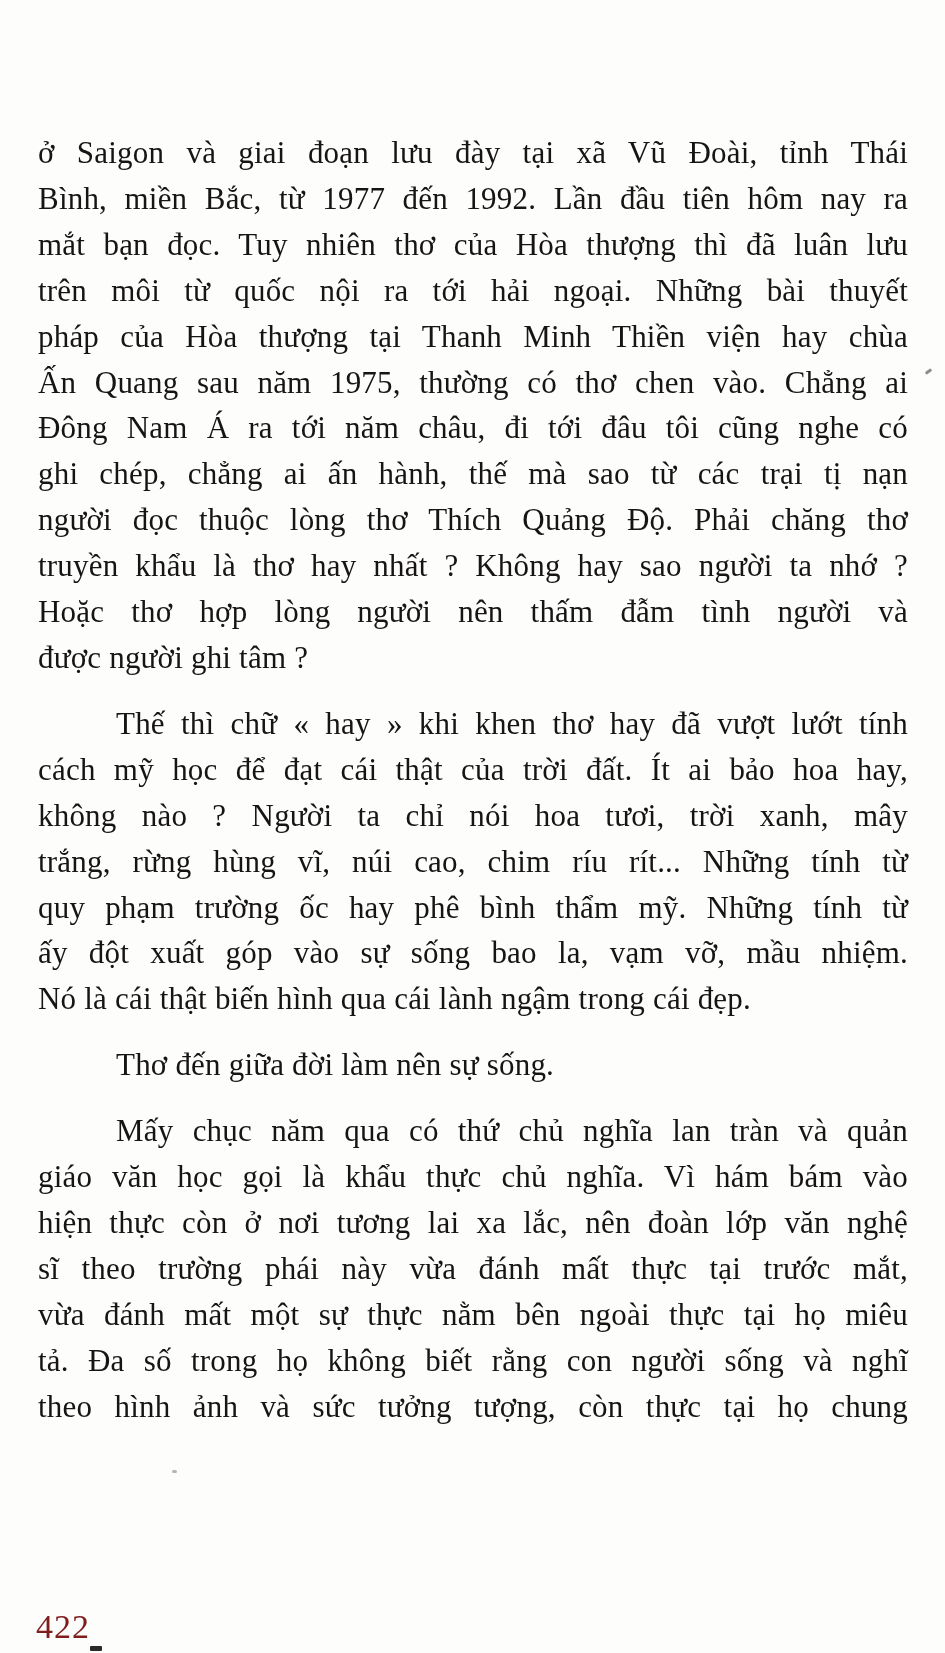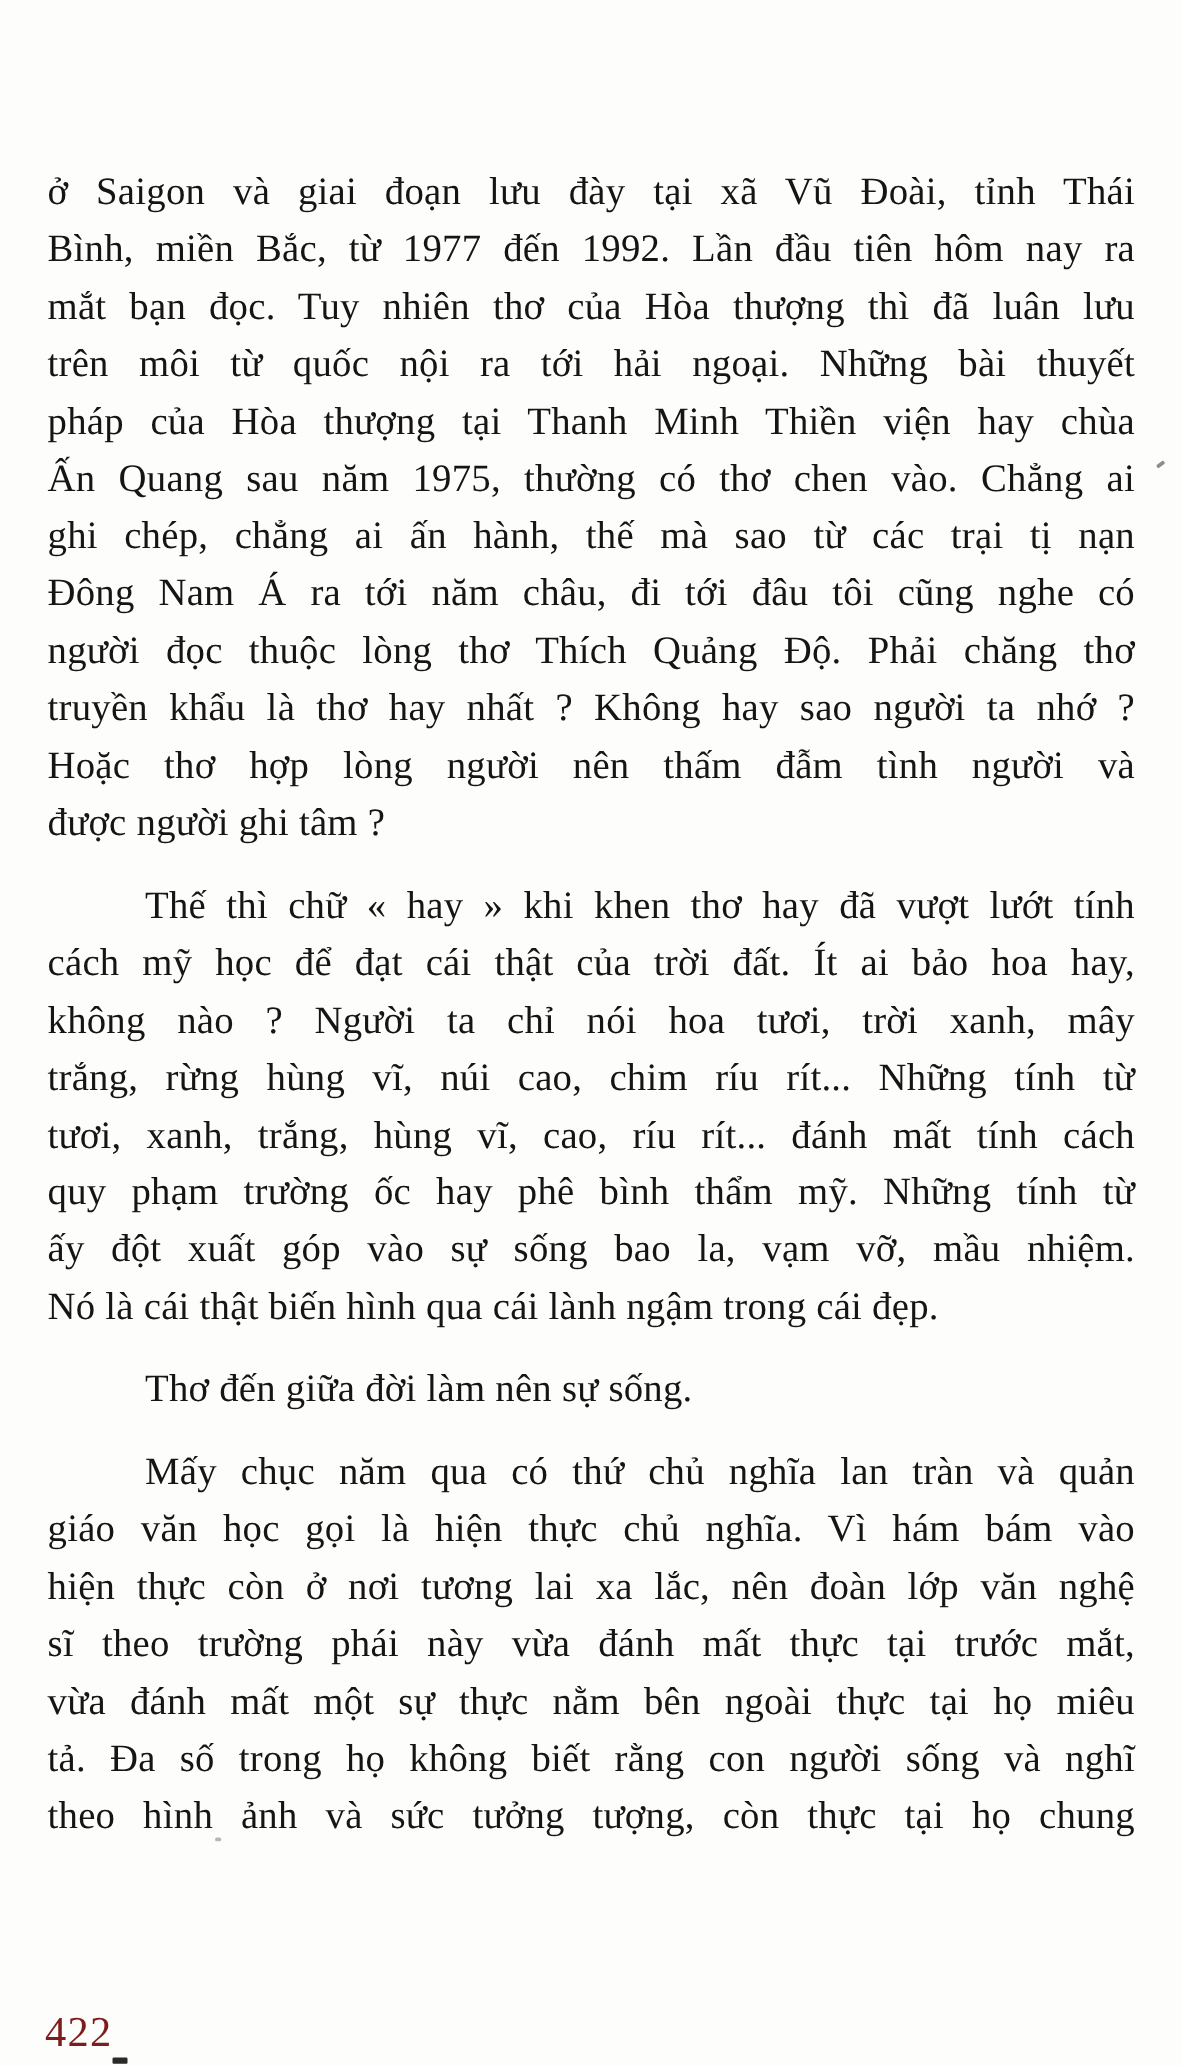--- a/index.html
+++ b/index.html
@@ -87,46 +87,45 @@
 
   <div class="text-block">
 
     <div class="para">
       <div class="line justify">ở Saigon và giai đoạn lưu đày tại xã Vũ Đoài, tỉnh Thái</div>
       <div class="line justify">Bình, miền Bắc, từ 1977 đến 1992. Lần đầu tiên hôm nay ra</div>
       <div class="line justify">mắt bạn đọc. Tuy nhiên thơ của Hòa thượng thì đã luân lưu</div>
       <div class="line justify">trên môi từ quốc nội ra tới hải ngoại. Những bài thuyết</div>
       <div class="line justify">pháp của Hòa thượng tại Thanh Minh Thiền viện hay chùa</div>
       <div class="line justify">Ấn Quang sau năm 1975, thường có thơ chen vào. Chẳng ai</div>
+      <div class="line justify">Đông Nam Á ra tới năm châu, đi tới đâu tôi cũng nghe có</div>
       <div class="line justify">ghi chép, chẳng ai ấn hành, thế mà sao từ các trại tị nạn</div>
-      <div class="line justify">Đông Nam Á ra tới năm châu, đi tới đâu tôi cũng nghe có</div>
       <div class="line justify">người đọc thuộc lòng thơ Thích Quảng Độ. Phải chăng thơ</div>
       <div class="line justify">truyền khẩu là thơ hay nhất ? Không hay sao người ta nhớ ?</div>
       <div class="line justify">Hoặc thơ hợp lòng người nên thấm đẫm tình người và</div>
       <div class="line">được người ghi tâm ?</div>
     </div>
 
     <div class="para">
       <div class="line justify indent">Thế thì chữ « hay » khi khen thơ hay đã vượt lướt tính</div>
       <div class="line justify">cách mỹ học để đạt cái thật của trời đất. Ít ai bảo hoa hay,</div>
       <div class="line justify">không nào ? Người ta chỉ nói hoa tươi, trời xanh, mây</div>
       <div class="line justify">trắng, rừng hùng vĩ, núi cao, chim ríu rít... Những tính từ</div>
-      <div class="line justify">tươi, xanh, trắng, hùng vĩ, cao, ríu rít... đánh mất tính cách</div>
       <div class="line justify">quy phạm trường ốc hay phê bình thẩm mỹ. Những tính từ</div>
       <div class="line justify">ấy đột xuất góp vào sự sống bao la, vạm vỡ, mầu nhiệm.</div>
       <div class="line">Nó là cái thật biến hình qua cái lành ngậm trong cái đẹp.</div>
     </div>
 
     <div class="para">
       <div class="line indent">Thơ đến giữa đời làm nên sự sống.</div>
     </div>
 
     <div class="para">
       <div class="line justify indent">Mấy chục năm qua có thứ chủ nghĩa lan tràn và quản</div>
-      <div class="line justify">giáo văn học gọi là hiện thực chủ nghĩa. Vì hám bám vào</div>
+      <div class="line justify">giáo văn học gọi là khẩu thực chủ nghĩa. Vì hám bám vào</div>
       <div class="line justify">hiện thực còn ở nơi tương lai xa lắc, nên đoàn lớp văn nghệ</div>
       <div class="line justify">sĩ theo trường phái này vừa đánh mất thực tại trước mắt,</div>
       <div class="line justify">vừa đánh mất một sự thực nằm bên ngoài thực tại họ miêu</div>
       <div class="line justify">tả. Đa số trong họ không biết rằng con người sống và nghĩ</div>
       <div class="line justify">theo hình ảnh và sức tưởng tượng, còn thực tại họ chung</div>
     </div>
 
   </div>
 
   <div class="page-number">422</div>

